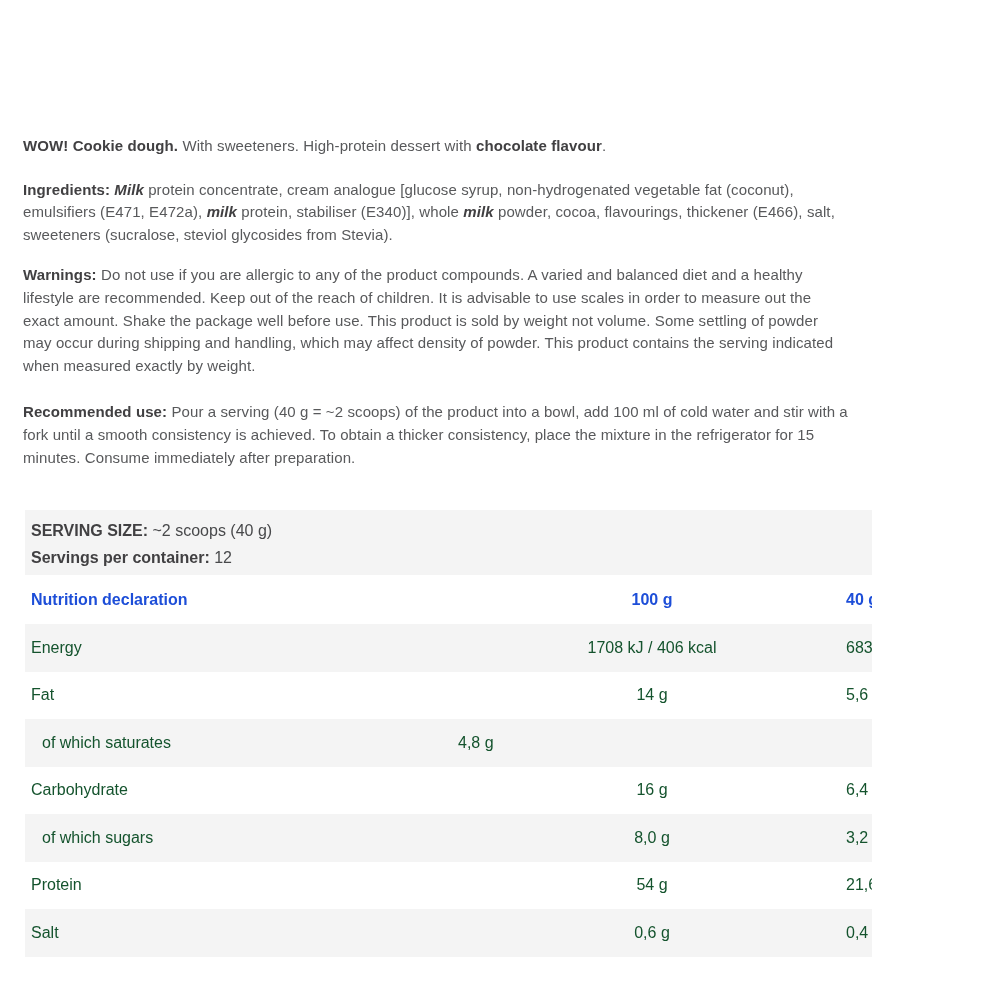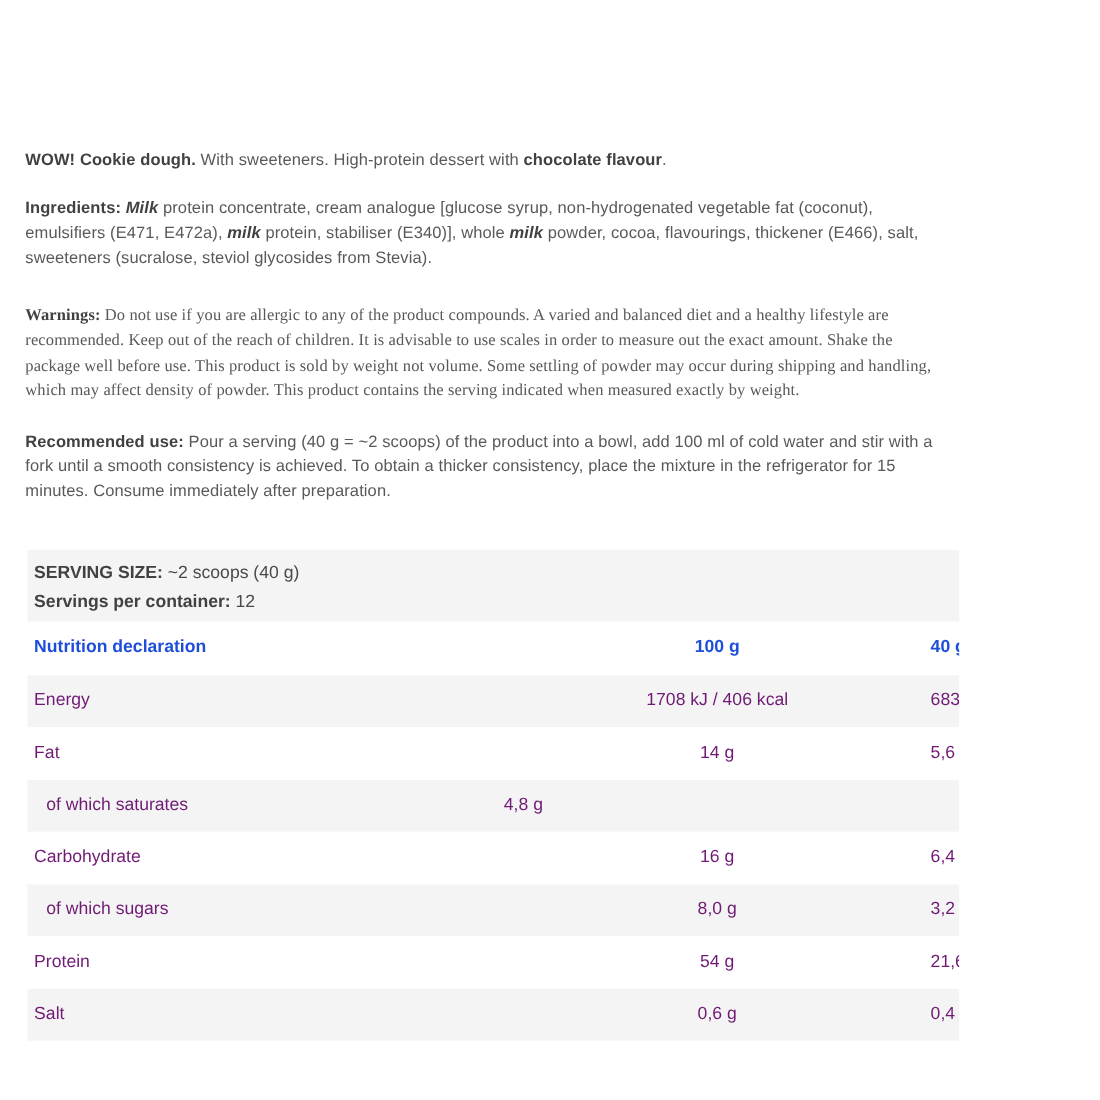--- a/index.html
+++ b/index.html
@@ -20,21 +20,21 @@
   }
   p.para {
     margin: 0;
     font-size: 15px;
     line-height: 22.6px;
     color: #58595b;
     letter-spacing: 0.1px;
   }
   p.para.intro { margin-top: 135px; }
   p.para.ingredients { margin-top: 21px; }
-  p.para.warnings { margin-top: 30px; font-family: Liberation Serif, serif; }
+  p.para.warnings { margin-top: 18px; }
   p.para.recommended { margin-top: 24px; }
   .b { font-weight: 700; color: #414042; }
   .bi { font-weight: 700; font-style: italic; color: #414042; }
 
   .serving-block {
     margin: 41px 25px 0 25px;
     width: 950px;
     box-sizing: border-box;
     background: #f4f4f4;
     height: 65px;
@@ -52,21 +52,21 @@
 
   .nutrition-table {
     margin: 0 25px;
     width: 950px;
   }
   .nrow {
     display: flex;
     align-items: center;
     height: 47.5px;
     font-size: 16px;
-    color: #701a75;
+    color: #14532d;
   }
   .nrow.header {
     height: 49px;
     font-weight: 700;
     color: #1d4ed8;
   }
   .nrow.shaded { background: #f4f4f4; }
   .c1 {
     width: 433px;
     box-sizing: border-box;

